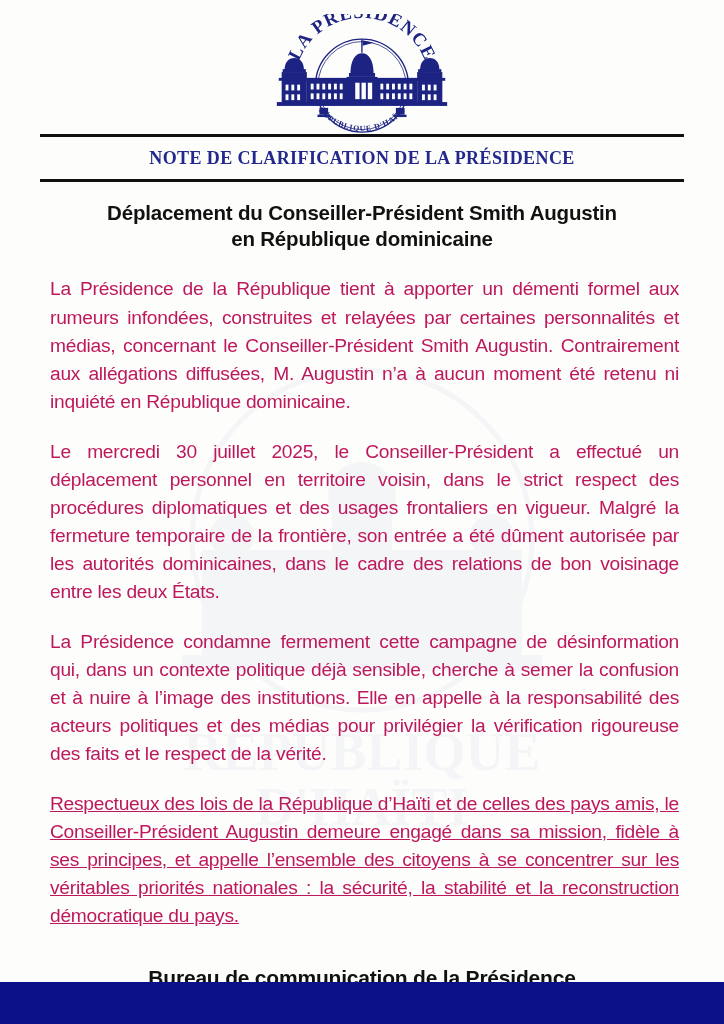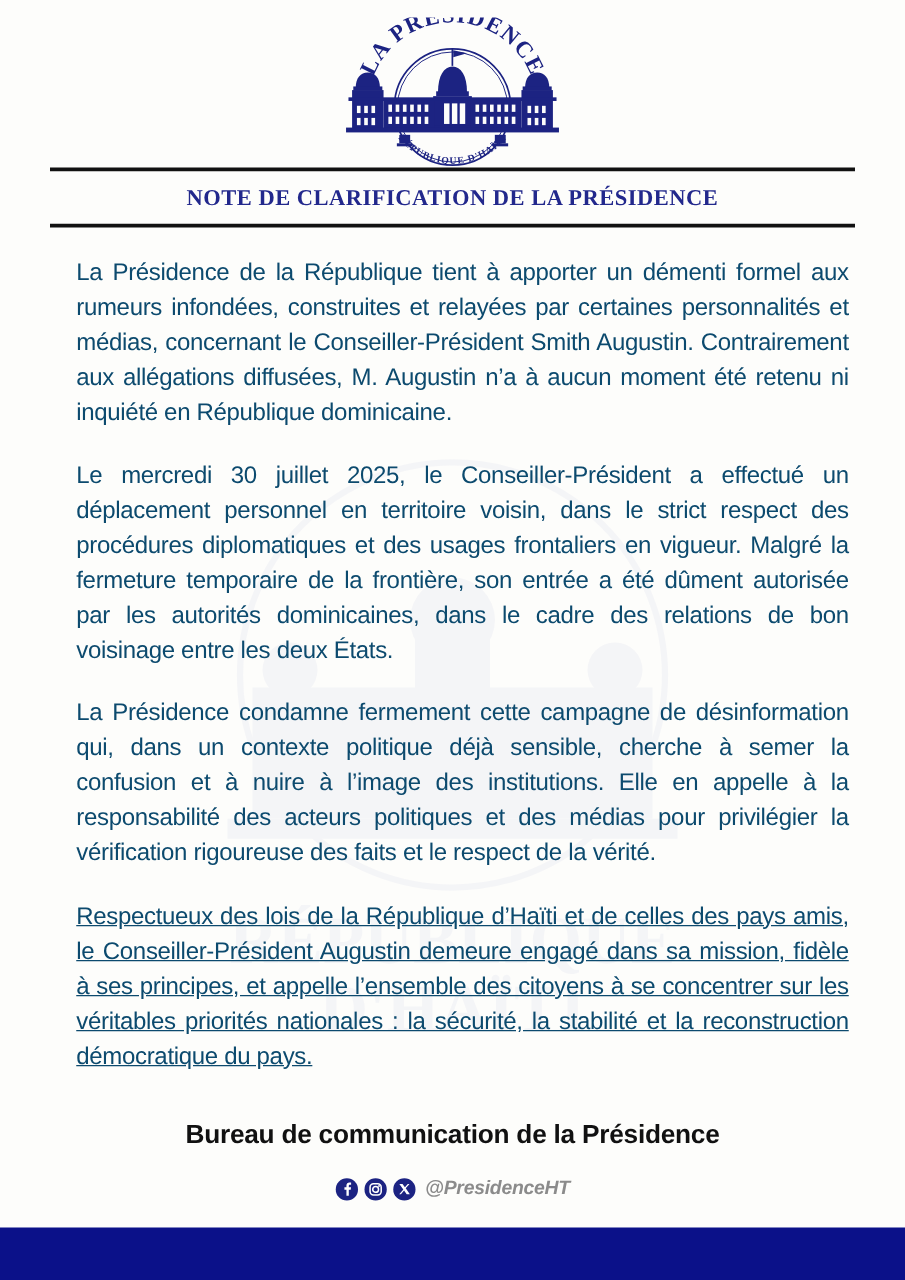--- a/index.html
+++ b/index.html
@@ -96,22 +96,22 @@
   
   .body-copy {
     margin-top: 23px;
     padding: 0 5px;
   }
   .para {
     text-align: justify;
     text-justify: inter-word;
     font-size: 19.2px;
     line-height: 1.46;
-    color: #0c4a6e;
-    margin: 0 0 22px 16px;
+    color: #be185d;
+    margin: 0 0 22px 5px;
     letter-spacing: -0.25px;
   }
   .para:last-child { margin-bottom: 0; text-decoration: underline; }
 
   
   .signature {
     text-align: center;
     font-size: 21px;
     font-weight: bold;
     color: #111111;
@@ -284,20 +284,24 @@
         </g>
       </svg>
     </div>
 
     <div class="rule-black rule-gap-top"></div>
 
     <h1 class="doc-title">NOTE DE CLARIFICATION DE LA PRÉSIDENCE</h1>
 
     <div class="rule-black rule-gap-bot"></div>
 
+    <h2 class="subtitle">
+      <span>Déplacement du Conseiller-Président Smith Augustin</span>
+      <span>en République dominicaine</span>
+    </h2>
 
     <div class="body-copy">
       <p class="para">La Présidence de la République tient à apporter un démenti formel aux rumeurs infondées, construites et relayées par certaines personnalités et médias, concernant le Conseiller-Président Smith Augustin. Contrairement aux allégations diffusées, M. Augustin n’a à aucun moment été retenu ni inquiété en République dominicaine.</p>
       <p class="para">Le mercredi 30 juillet 2025, le Conseiller-Président a effectué un déplacement personnel en territoire voisin, dans le strict respect des procédures diplomatiques et des usages frontaliers en vigueur. Malgré la fermeture temporaire de la frontière, son entrée a été dûment autorisée par les autorités dominicaines, dans le cadre des relations de bon voisinage entre les deux États.</p>
       <p class="para">La Présidence condamne fermement cette campagne de désinformation qui, dans un contexte politique déjà sensible, cherche à semer la confusion et à nuire à l’image des institutions. Elle en appelle à la responsabilité des acteurs politiques et des médias pour privilégier la vérification rigoureuse des faits et le respect de la vérité.</p>
       <p class="para">Respectueux des lois de la République d’Haïti et de celles des pays amis, le Conseiller-Président Augustin demeure engagé dans sa mission, fidèle à ses principes, et appelle l’ensemble des citoyens à se concentrer sur les véritables priorités nationales : la sécurité, la stabilité et la reconstruction démocratique du pays.</p>
     </div>
 
     <div class="signature">Bureau de communication de la Présidence</div>
 

